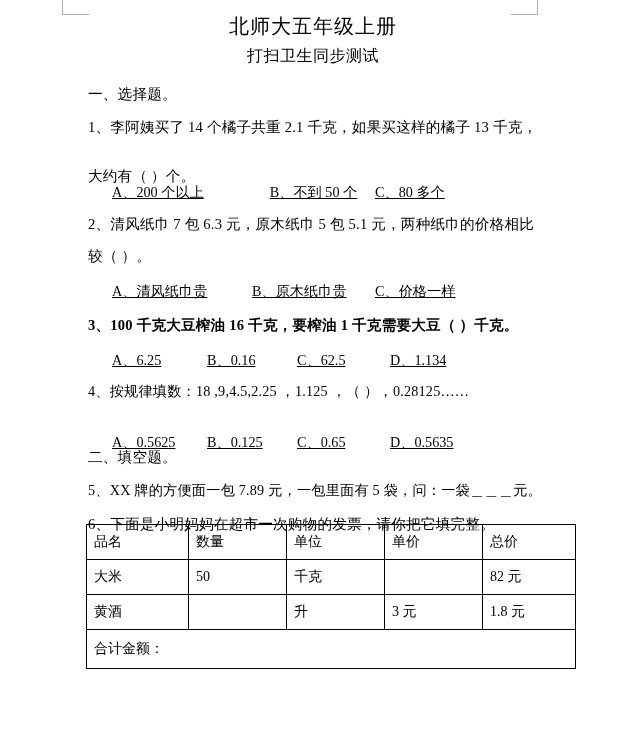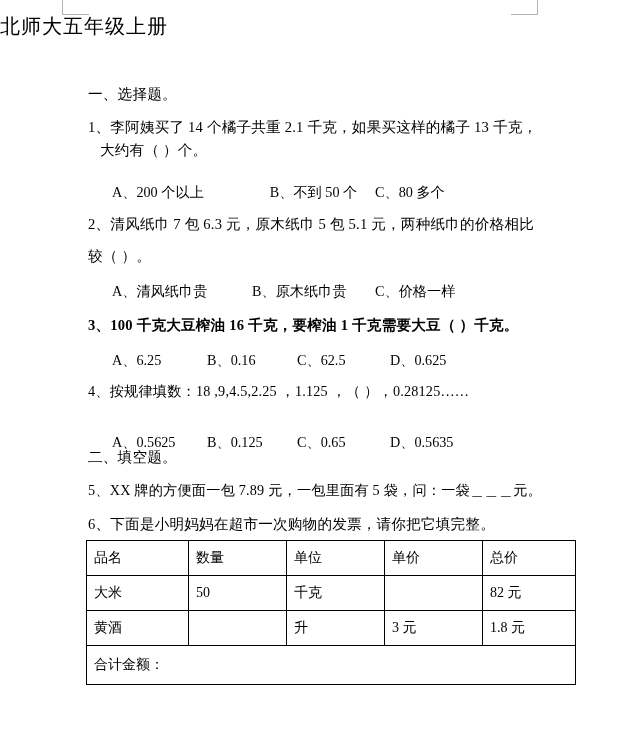--- a/index.html
+++ b/index.html
@@ -40,20 +40,21 @@
     left: 511px; top: -6px;
     border-right: 1.5px solid #b4b4b4;
     border-bottom: 1.5px solid #b4b4b4;
   }
 
   
   .doc-title {
     position: absolute;
     left: 0; top: 13px;
     width: 626px;
+    text-align: center;
     font-size: 20px;
     line-height: 26px;
     letter-spacing: 1px;
   }
   .doc-subtitle {
     position: absolute;
     left: 0; top: 45px;
     width: 626px;
     text-align: center;
     font-size: 16px;
@@ -72,27 +73,27 @@
   .section-head { left: 88px; font-size: 14.6px; }
   .qline { left: 88px; }
   .qcont { left: 88px; }
   .opts {
     position: absolute;
     left: 112px;
     font-size: 14.2px;
     line-height: 20px;
     white-space: nowrap;
   }
-  .opts span.opt { display: inline-block; }
+  .opts span.opt { display: inline-block; text-decoration: underline; }
 
   
   .invoice-table {
     position: absolute;
     left: 86px;
-    top: 540px;
+    top: 524px;
     width: 449px;
     border-collapse: collapse;
     table-layout: fixed;
     font-size: 14px;
   }
   .invoice-table td {
     border: 1.3px solid #000000;
     height: 34px;
     padding: 0 0 0 7px;
     vertical-align: middle;
@@ -111,38 +112,39 @@
 </style>
 </head>
 <body>
 
 <div class="page">
 
   <div class="cropmark cropmark-tl"></div>
   <div class="cropmark cropmark-tr"></div>
 
   <div class="doc-title">北师大五年级上册</div>
+  <div class="doc-subtitle">打扫卫生同步测试</div>
 
   <div class="line section-head" style="top:84px;">一、选择题。</div>
 
   <div class="line qline" style="top:117px;">1、李阿姨买了 14 个橘子共重 2.1 千克，如果买这样的橘子 13 千克，</div>
-  <div class="line qcont" style="top:140px;margin-left:12px;">大约有（        ）个。</div>
+  <div class="line qcont" style="top:166px;">大约有（        ）个。</div>
   <div class="opts" style="top:182px;">
     <span class="opt" style="width:140px;">A、200 个以上</span><span class="opt" style="width:123px;text-align:center;">B、不到 50 个</span><span class="opt">C、80 多个</span>
   </div>
 
   <div class="line qline" style="top:214px;">2、清风纸巾 7 包 6.3 元，原木纸巾 5 包 5.1 元，两种纸巾的价格相比</div>
   <div class="line qcont" style="top:246px;">较（          ）。</div>
   <div class="opts" style="top:281px;">
     <span class="opt" style="width:140px;">A、清风纸巾贵</span><span class="opt" style="width:123px;">B、原木纸巾贵</span><span class="opt">C、价格一样</span>
   </div>
 
   <div class="line qline" style="top:315px;font-weight:bold;">3、100 千克大豆榨油 16 千克，要榨油 1 千克需要大豆（      ）千克。</div>
   <div class="opts" style="top:350px;">
-    <span class="opt" style="width:95px;">A、6.25</span><span class="opt" style="width:90px;">B、0.16</span><span class="opt" style="width:93px;">C、62.5</span><span class="opt">D、0.625</span>
+    <span class="opt" style="width:95px;">A、6.25</span><span class="opt" style="width:90px;">B、0.16</span><span class="opt" style="width:93px;">C、62.5</span><span class="opt">D、1.134</span>
   </div>
 
   <div class="line qline" style="top:381px; font-size:14.2px;">4、按规律填数：18 ,9,4.5,2.25 ，1.125 ，（        ），0.28125……</div>
   <div class="opts" style="top:415px;margin-top:17px;">
     <span class="opt" style="width:95px;">A、0.5625</span><span class="opt" style="width:90px;">B、0.125</span><span class="opt" style="width:93px;">C、0.65</span><span class="opt">D、0.5635</span>
   </div>
 
   <div class="line section-head" style="top:447px;">二、填空题。</div>
 
   <div class="line qline" style="top:480px; font-size:14.2px;">5、XX 牌的方便面一包 7.89 元，一包里面有 5 袋，问：一袋＿＿＿元。</div>

